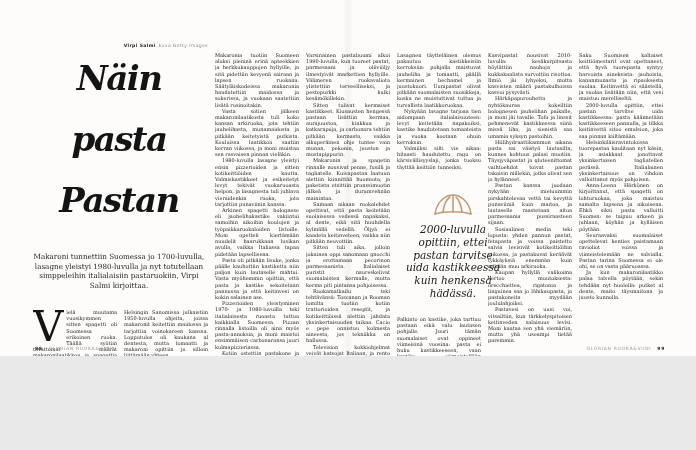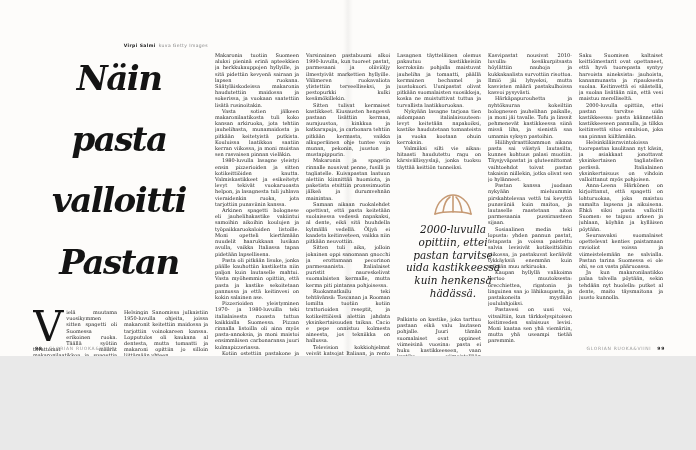--- a/index.html
+++ b/index.html
@@ -60,24 +60,24 @@
 <div class="spread">
 
   <div class="fold"></div>
 
   <div class="credit">
     <span class="author">Virpi Salmi</span><span>kuva Getty Images</span>
   </div>
 
   <h1 class="title" style="margin:0;">
     <span class="line">Näin pasta</span>
-    <span class="line">valloitti</span>
     <span class="line">Pastan</span>
   </h1>
 
+  <div class="intro">Makaroni tunnettiin Suomessa jo 1700-luvulla, lasagne yleistyi 1980-luvulla ja nyt totutellaan simppeleihin italialaisiin pastaruokiin, Virpi Salmi kirjoittaa.</div>
 
   <div class="col" style="left:33px;top:309px;width:84px;height:129px;">
     <span class="dropcap">V</span>
     <span><p>ielä muutama vuosikymmen sitten spagetti oli Suomessa erikoinen ruoka. Täällä syötiin tavattomat määrät makaronilaatikkoa ja spagettia jauhelihan kanssa, mutta pastakulttuuri oli ohutta: ketsuppi kelpasi kastikkeeksi ja juusto raastettiin päälle vain juhlissa.</p><p>Makaronit olivat kaupan hyllyn halpaa arkiruokaa, jota keitettiin pehmeäksi asti. Harva tiesi, että Italiassa pastalajeja on satoja ja jokaiselle on oma kastikkeensa.</p></span>
   </div>
 
   <div class="col" style="left:124px;top:309px;width:84px;height:129px;">
       <p>Helsingin Sanomissa julkaistiin 1950-luvulla ohjeita, joissa makaronit keitettiin maidossa ja tarjottiin voinokareen kanssa. Lopputulos oli kaukana al dentesta, mutta tomaatti ja makaroni opittiin jo silloin liittämään yhteen.</p>
       <p>Ruokahistorioitsija Ritva Kylli muistuttaa, että makaroni ehti Suomeen jo 1700-luvulla säätyläisten pöytiin. Pippuri tuli laivoissa idästä, makaroni Italiasta, ja molemmat olivat ylellisyyttä. Makaronilaatikon resepti vakiintui keittokirjoihin 1900-luvun alussa, ja siitä tuli arkiruokien kuningatar.</p>
     </div>

